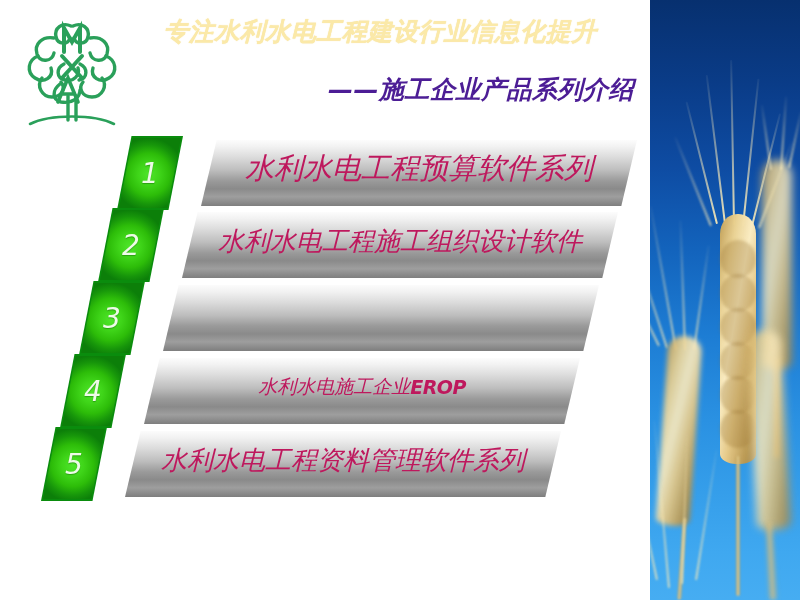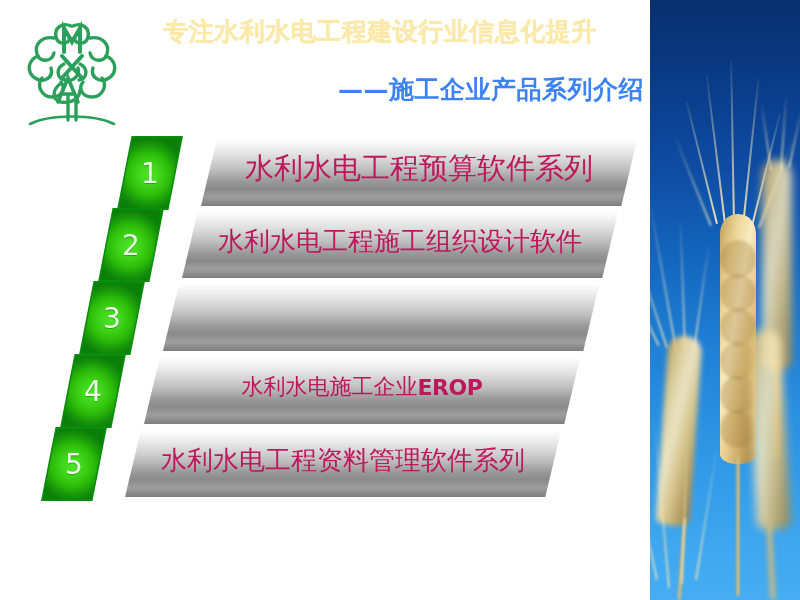--- a/index.html
+++ b/index.html
@@ -12,20 +12,21 @@
     height: 600px;
     overflow: hidden;
     font-family: "Liberation Serif", "DejaVu Serif", serif;
   }
   #slide {
     position: relative;
     width: 800px;
     height: 600px;
     background: #ffffff;
     overflow: hidden;
+    font-style: italic;
   }
 
   
   #photo-panel {
     position: absolute;
     left: 650px;
     top: 0;
     width: 150px;
     height: 600px;
     overflow: hidden;
@@ -103,30 +104,30 @@
     font-weight: bold;
     font-size: 25px;
     line-height: 32px;
     letter-spacing: 0.5px;
     color: #fbe9a8;
     text-shadow: 0 0 1px rgba(240,215,130,0.8);
     white-space: nowrap;
   }
   #title-sub {
     position: absolute;
-    left: 164px;
+    left: 154px;
     top: 74px;
     width: 480px;
     text-align: right;
     font-family: "DejaVu Sans", "Liberation Sans", sans-serif;
     font-weight: bold;
     font-size: 25px;
     line-height: 32px;
     letter-spacing: 0.5px;
-    color: #3b82f6;
+    color: #4c1d95;
     white-space: nowrap;
   }
 
   
   .row { position: absolute; height: 74px; }
 
   .chev {
     position: absolute;
     top: 0;
     width: 66px;
@@ -308,21 +309,21 @@
     <div class="chev" style="left:81px; width:62px; height:70px; top:2px;"></div>
     <div class="chev-num" style="left:79px;">3</div>
     <div class="bar" style="left:163px; width:436px;"></div>
   </div>
 
   <div class="row" style="left:0; top:354px; width:650px;">
     <div class="chev-outline" style="left:60px;"></div>
     <div class="chev" style="left:62px; width:62px; height:70px; top:2px;"></div>
     <div class="chev-num" style="left:60px;">4</div>
     <div class="bar" style="left:144px; width:436px;"></div>
-    <div class="bar-label" style="left:144px; width:436px; font-size:22px;">
+    <div class="bar-label" style="left:144px; width:436px; font-size:19px;">
       <span>水利水电施工企业</span>
         <b>EROP</b>
     </div>
   </div>
 
   <div class="row" style="left:0; top:427px; width:650px;">
     <div class="chev-outline" style="left:41px;"></div>
     <div class="chev" style="left:43px; width:62px; height:70px; top:2px;"></div>
     <div class="chev-num" style="left:41px;">5</div>
     <div class="bar" style="left:125px; width:436px;"></div>

